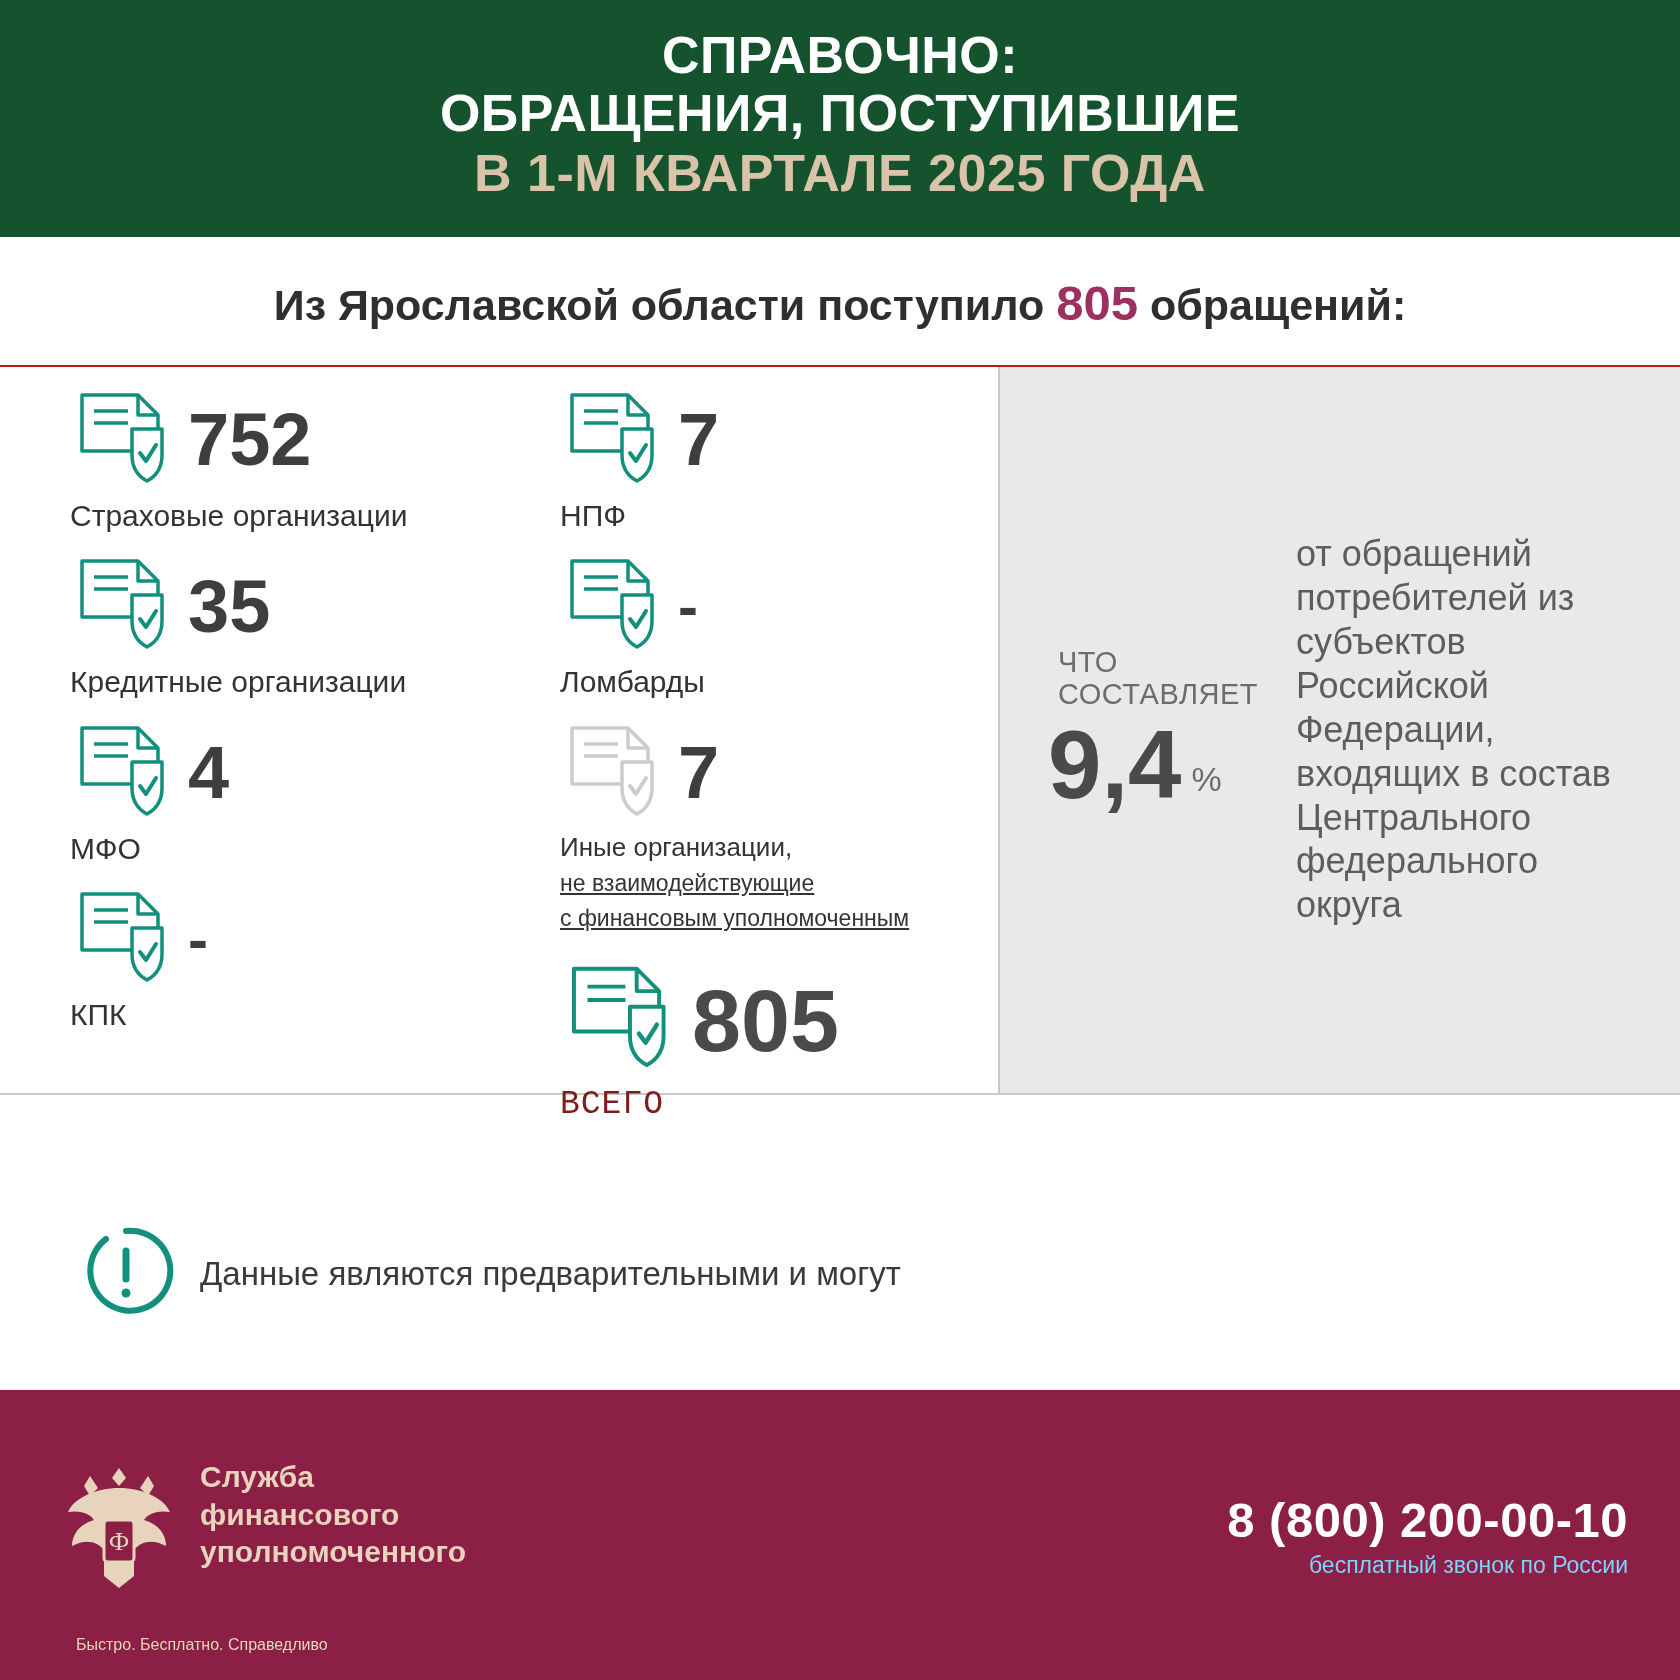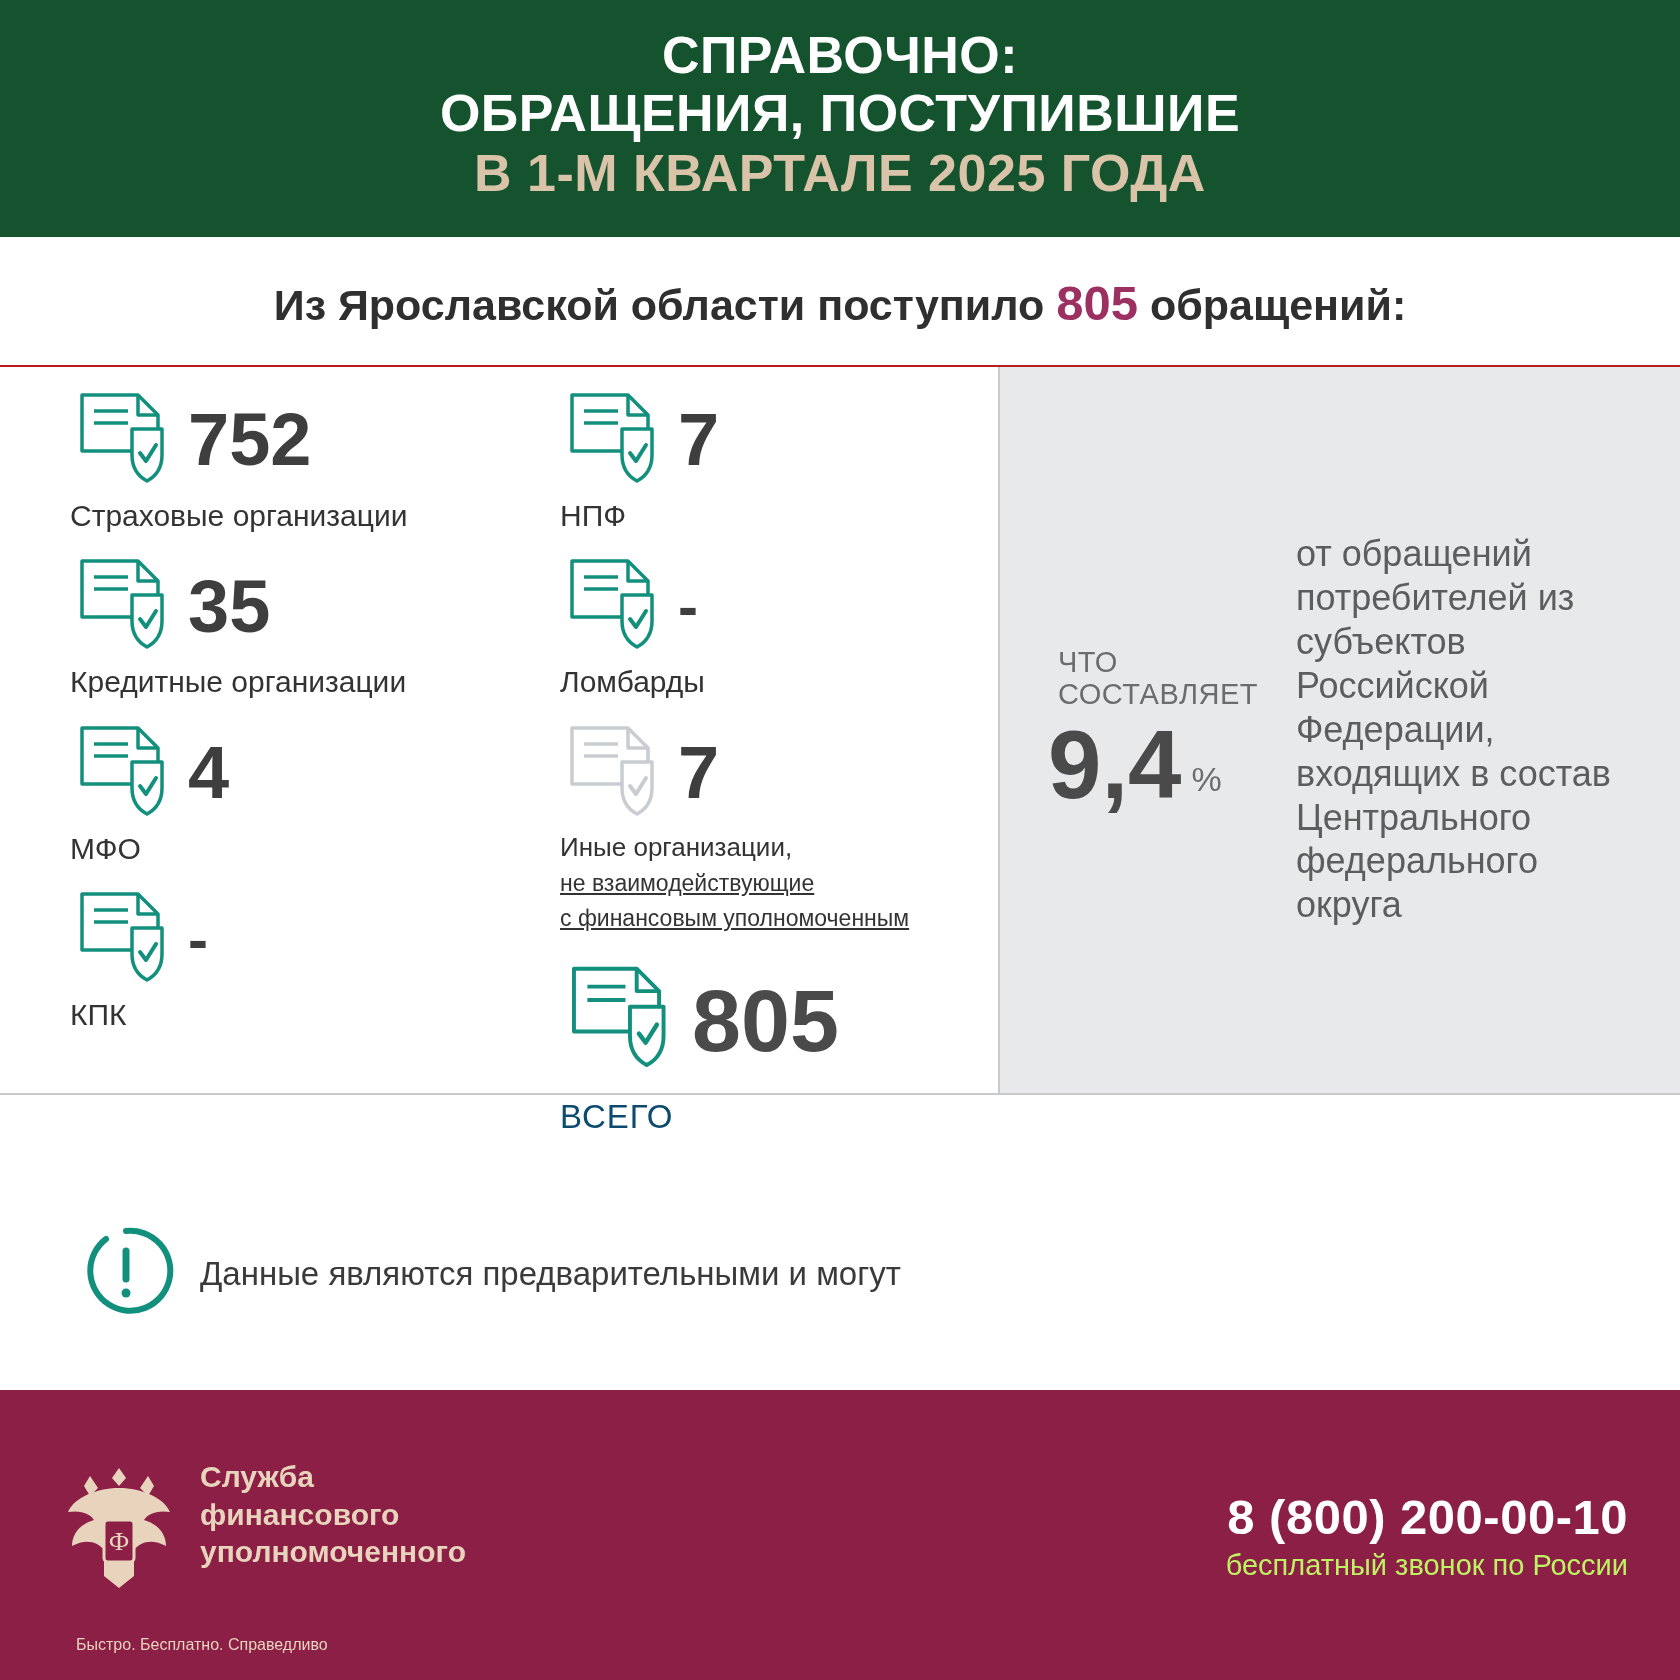--- a/index.html
+++ b/index.html
@@ -98,23 +98,24 @@
   .stat-label.small { font-size: 26px; line-height: 1.2; }
   .stat-label.smaller { font-size: 23px; line-height: 1.25; text-decoration: underline; }
 
   .doc-icon { flex: 0 0 auto; }
 
   
   .total { margin-top: 30px; }
   .total .stat-value { font-size: 88px; color: #4a4a4a; }
   .total-label {
     font-size: 33px;
-    color: #0c4a6e;
+    color: #7f1d1d;
     letter-spacing: 1px;
-    margin-top: 20px;
+    margin-top: 8px;
+    font-family: Liberation Mono, monospace;
   }
 
   
   .pct-block {
     flex: 0 0 250px;
     text-align: right;
     padding-right: 18px;
   }
   .pct-caption {
     font-size: 29px;
@@ -194,23 +195,23 @@
     margin-left: auto;
     text-align: right;
     padding-right: 12px;
   }
   .phone {
     font-size: 49px;
     font-weight: bold;
     letter-spacing: 0.5px;
   }
   .phone-sub {
-    font-size: 29px;
+    font-size: 23px;
     margin-top: 4px;
-    color: #bef264;
+    color: #7dd3fc;
   }
 </style>
 </head>
 <body>
 
 <div class="poster">
 
   <div class="header">
     <div class="line">СПРАВОЧНО:</div>
     <div class="line">ОБРАЩЕНИЯ, ПОСТУПИВШИЕ</div>

